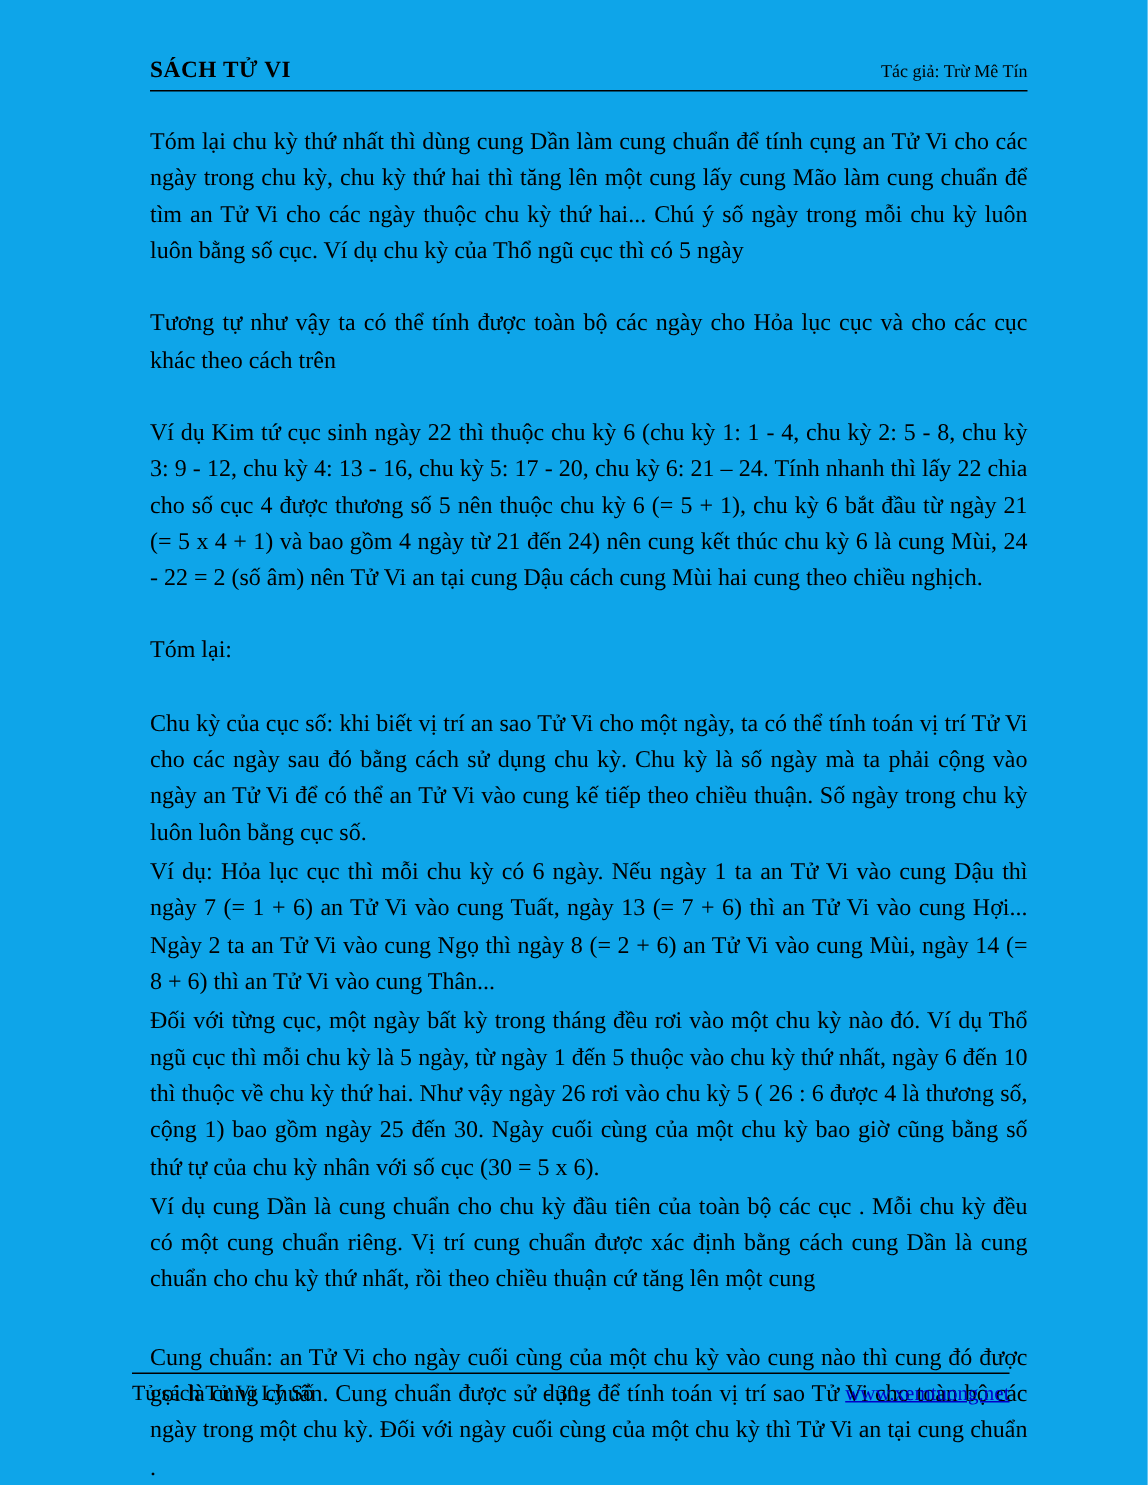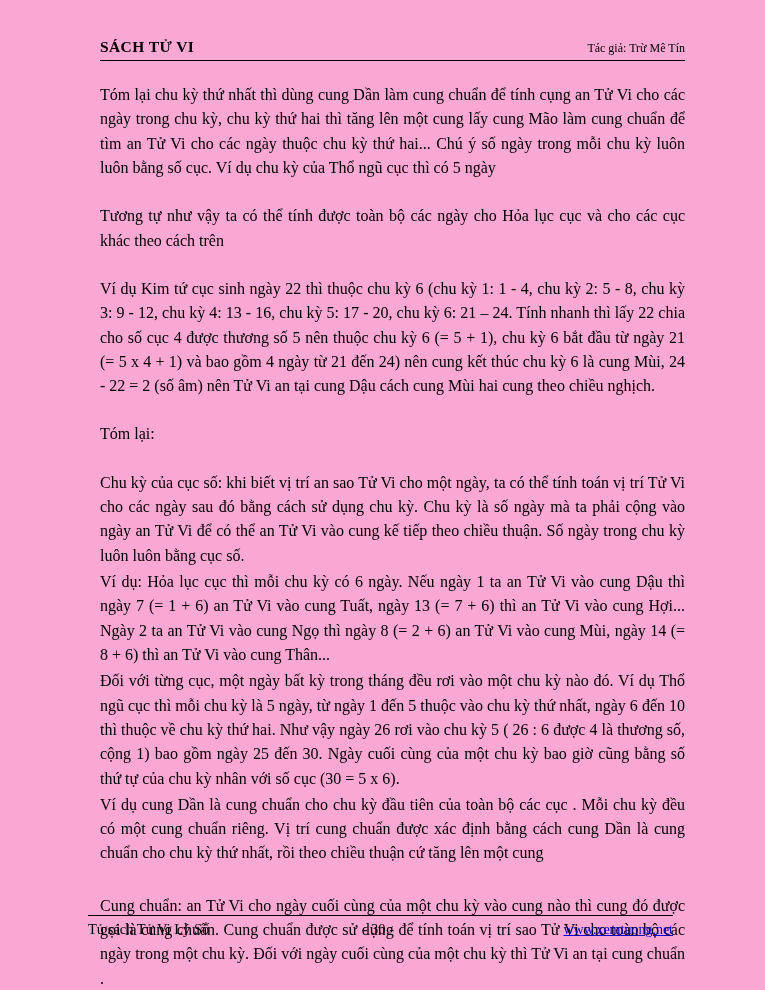--- a/index.html
+++ b/index.html
@@ -12,21 +12,21 @@
     background: #ffffff;
     font-family: "Liberation Serif", "DejaVu Serif", serif;
     color: #000000;
   }
   .page {
     position: relative;
     width: 765px;
     height: 990px;
     box-sizing: border-box;
     padding: 0;
-    background: #f9a8d4;
+    background: #0ea5e9;
   }
   .content {
     position: absolute;
     left: 100px;
     top: 38px;
     width: 585px;
   }
   
   .header {
     display: flex;

